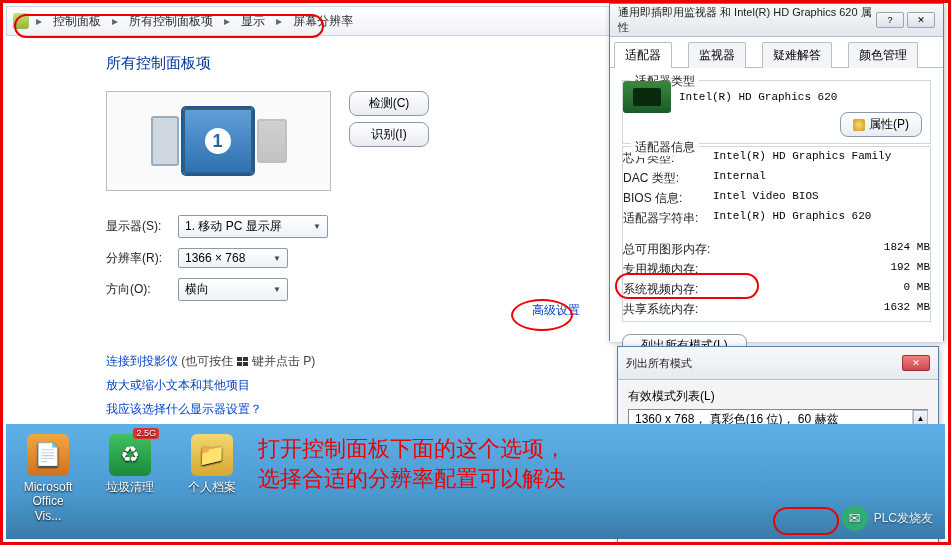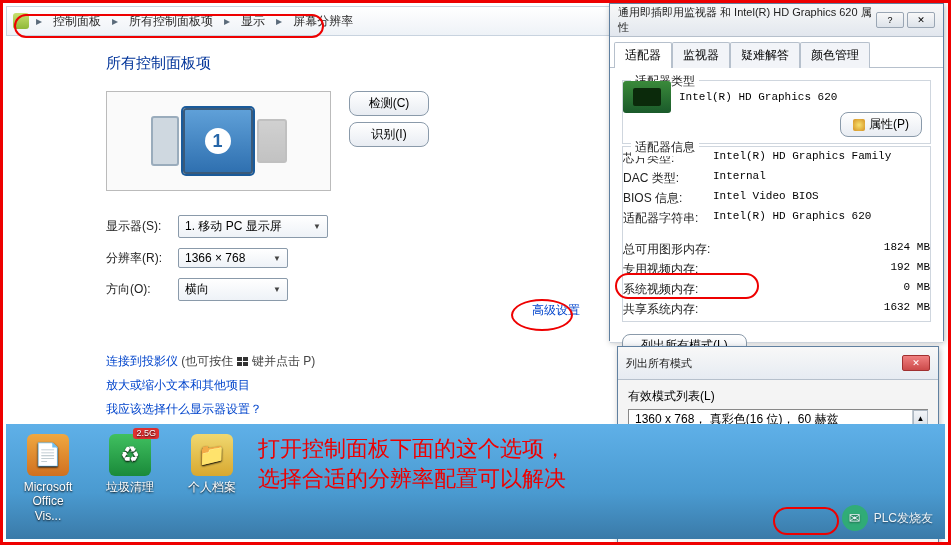--- a/index.html
+++ b/index.html
@@ -27,21 +27,21 @@
 .links{margin-top:48px;line-height:2}
 .link{color:#0044cc;cursor:pointer}
 .adv-link{position:absolute;right:40px;top:266px;color:#0044cc;cursor:pointer}
 .proj-hint{color:#444}
 .win{position:absolute;background:#f4f4f4;border:1px solid #6080a0;box-shadow:1px 2px 6px rgba(0,0,0,.25)}
 .titlebar{height:28px;background:linear-gradient(#f8f8f8,#e2e7ee);border-bottom:1px solid #b6c0cc;display:flex;align-items:center;padding:16px 8px;justify-content:space-between}
 .titlebar .t{color:#222;font-size:11px}
 .winbtns{display:flex;gap:3px}
 .winbtn{width:28px;height:16px;background:linear-gradient(#f8f8f8,#dde3ea);border:1px solid #9aa6b4;border-radius:2px;display:flex;align-items:center;justify-content:center;font-size:9px;cursor:pointer}
 .winbtn.red{background:linear-gradient(#f08080,#cc4a4a);color:#fff;border-color:#a03030}
-.tabs{display:flex;background:#fff;border-bottom:1px solid #b6c0cc;padding:4px 4px 0;gap:0}
+.tabs{display:flex;background:#fff;border-bottom:1px solid #b6c0cc;padding:4px 4px 0;gap:16px}
 .tab{padding:4px 10px;border:1px solid #b6c0cc;background:#f2f4f8;border-bottom:none;position:relative;top:1px;cursor:pointer;border-radius:2px 2px 0 0}
 .tab.active{background:#fff;font-weight:normal}
 .tabbody{background:#fff;padding:12px;height:calc(100% - 62px)}
 .group{border:1px solid #cfd6de;padding:0;margin-bottom:2px;position:relative}
 .group-title{position:absolute;top:-8px;left:8px;background:#fff;padding:0 4px;color:#222}
 .gpu-row{display:flex;align-items:center;gap:8px}
 .gpu-chip{width:48px;height:32px;background:linear-gradient(#3a8a3a,#1a5a2a);border-radius:3px;display:flex;align-items:center;justify-content:center;position:relative}
 .gpu-chip:before{content:"";width:28px;height:18px;background:#0b2a0b;border-radius:2px}
 .props-btn{margin-left:auto}
 .kv{display:flex;margin:3px 0}

